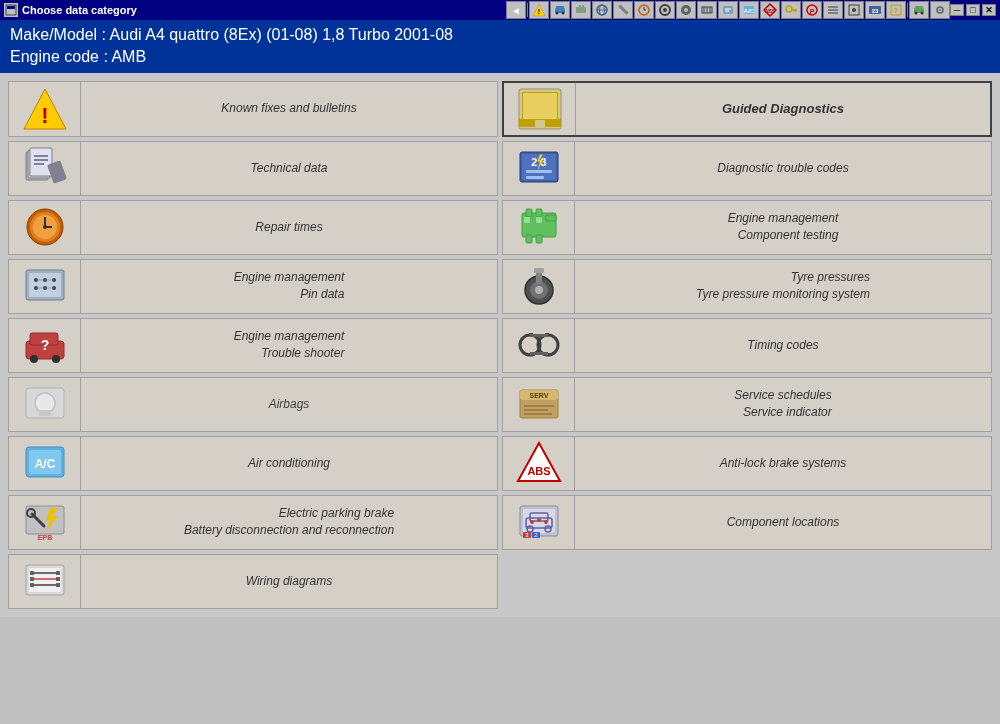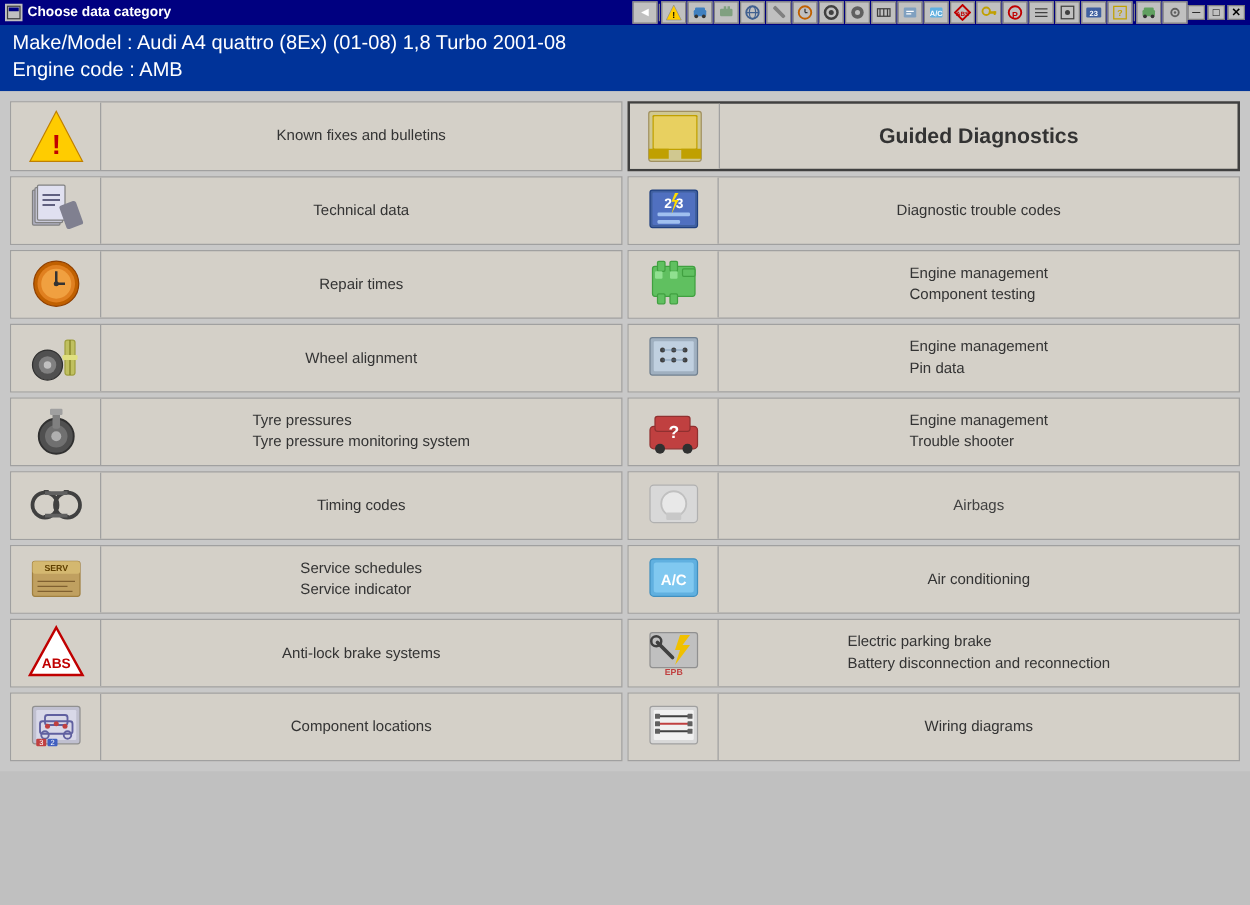--- a/index.html
+++ b/index.html
@@ -109,25 +109,26 @@
       justify-content: center;
       border-right: 1px solid #a0a0a0;
       padding: 4px;
     }
 
     .item-label {
       flex: 1;
       display: flex;
       align-items: center;
       justify-content: center;
-      text-align: left;
+      text-align: right;
       padding: 6px 10px;
       font-size: 12px;
       color: #333;
       line-height: 1.4;
+      font-style: italic;
     }
 
     .item-row.highlighted {
       border: 2px solid #404040;
     }
 
     .item-row.highlighted .item-label {
       font-weight: bold;
     }
 
@@ -320,21 +321,21 @@
     <div class="item-row highlighted" style="border:2px solid #404040;">
       <div class="item-icon">
         <svg width="46" height="44" viewBox="0 0 46 44">
           <rect x="2" y="2" width="42" height="40" rx="2" fill="#d0c890" stroke="#a09060" stroke-width="1"></rect>
           <rect x="5" y="5" width="36" height="28" fill="#c0a000" rx="1"></rect>
           <rect x="6" y="6" width="34" height="26" fill="#e8d060" rx="1"></rect>
           <rect x="2" y="32" width="16" height="8" fill="#c0a000"></rect>
           <rect x="28" y="32" width="16" height="8" fill="#c0a000"></rect>
         </svg>
       </div>
-      <div class="item-label" style="font-weight:bold;font-size:17px;">Guided Diagnostics</div>
+      <div class="item-label" style="font-weight:bold;font-size:13px;">Guided Diagnostics</div>
     </div>
 
     <div class="item-row">
       <div class="item-icon">
         <svg width="46" height="44" viewBox="0 0 46 44">
           <rect x="4" y="6" width="22" height="28" rx="1" fill="#b0b0c0" stroke="#808080" stroke-width="1"></rect>
           <rect x="6" y="4" width="22" height="28" rx="1" fill="#c8c8d8" stroke="#808080" stroke-width="1"></rect>
           <rect x="8" y="2" width="22" height="28" rx="1" fill="#e0e0f0" stroke="#808080" stroke-width="1"></rect>
           <line x1="12" y1="10" x2="26" y2="10" stroke="#606080" stroke-width="1.5"></line>
           <line x1="12" y1="14" x2="26" y2="14" stroke="#606080" stroke-width="1.5"></line>
@@ -384,35 +385,20 @@
           <rect x="30" y="10" width="10" height="6" rx="1" fill="#60c060" stroke="#40a040"></rect>
           <rect x="10" y="30" width="6" height="8" rx="1" fill="#60c060" stroke="#40a040"></rect>
           <rect x="20" y="30" width="6" height="8" rx="1" fill="#60c060" stroke="#40a040"></rect>
           <rect x="8" y="12" width="6" height="6" rx="1" fill="#90e090"></rect>
           <rect x="20" y="12" width="6" height="6" rx="1" fill="#90e090"></rect>
         </svg>
       </div>
       <div class="item-label">Engine management<br>Component testing</div>
     </div>
 
-    <div class="item-row">
-      <div class="item-icon">
-        <svg width="46" height="44" viewBox="0 0 46 44">
-
-          <circle cx="16" cy="28" r="12" fill="#505050" stroke="#303030" stroke-width="1"></circle>
-          <circle cx="16" cy="28" r="7" fill="#808080"></circle>
-          <circle cx="16" cy="28" r="3" fill="#c0c0c0"></circle>
-
-          <rect x="30" y="8" width="8" height="28" rx="2" fill="#c0c060" stroke="#a0a040" stroke-width="1"></rect>
-          <line x1="34" y1="8" x2="34" y2="36" stroke="#808020" stroke-width="1"></line>
-          <rect x="28" y="20" width="12" height="4" rx="1" fill="#e0e080"></rect>
-        </svg>
-      </div>
-      <div class="item-label">Wheel alignment</div>
-    </div>
 
     <div class="item-row">
       <div class="item-icon">
         <svg width="46" height="44" viewBox="0 0 46 44">
           <rect x="4" y="6" width="38" height="30" rx="2" fill="#a0b0c0" stroke="#708090" stroke-width="1"></rect>
           <rect x="7" y="9" width="32" height="24" rx="1" fill="#c0d0e0"></rect>
 
           <circle cx="14" cy="16" r="2" fill="#404040"></circle>
           <circle cx="23" cy="16" r="2" fill="#404040"></circle>
           <circle cx="32" cy="16" r="2" fill="#404040"></circle>

